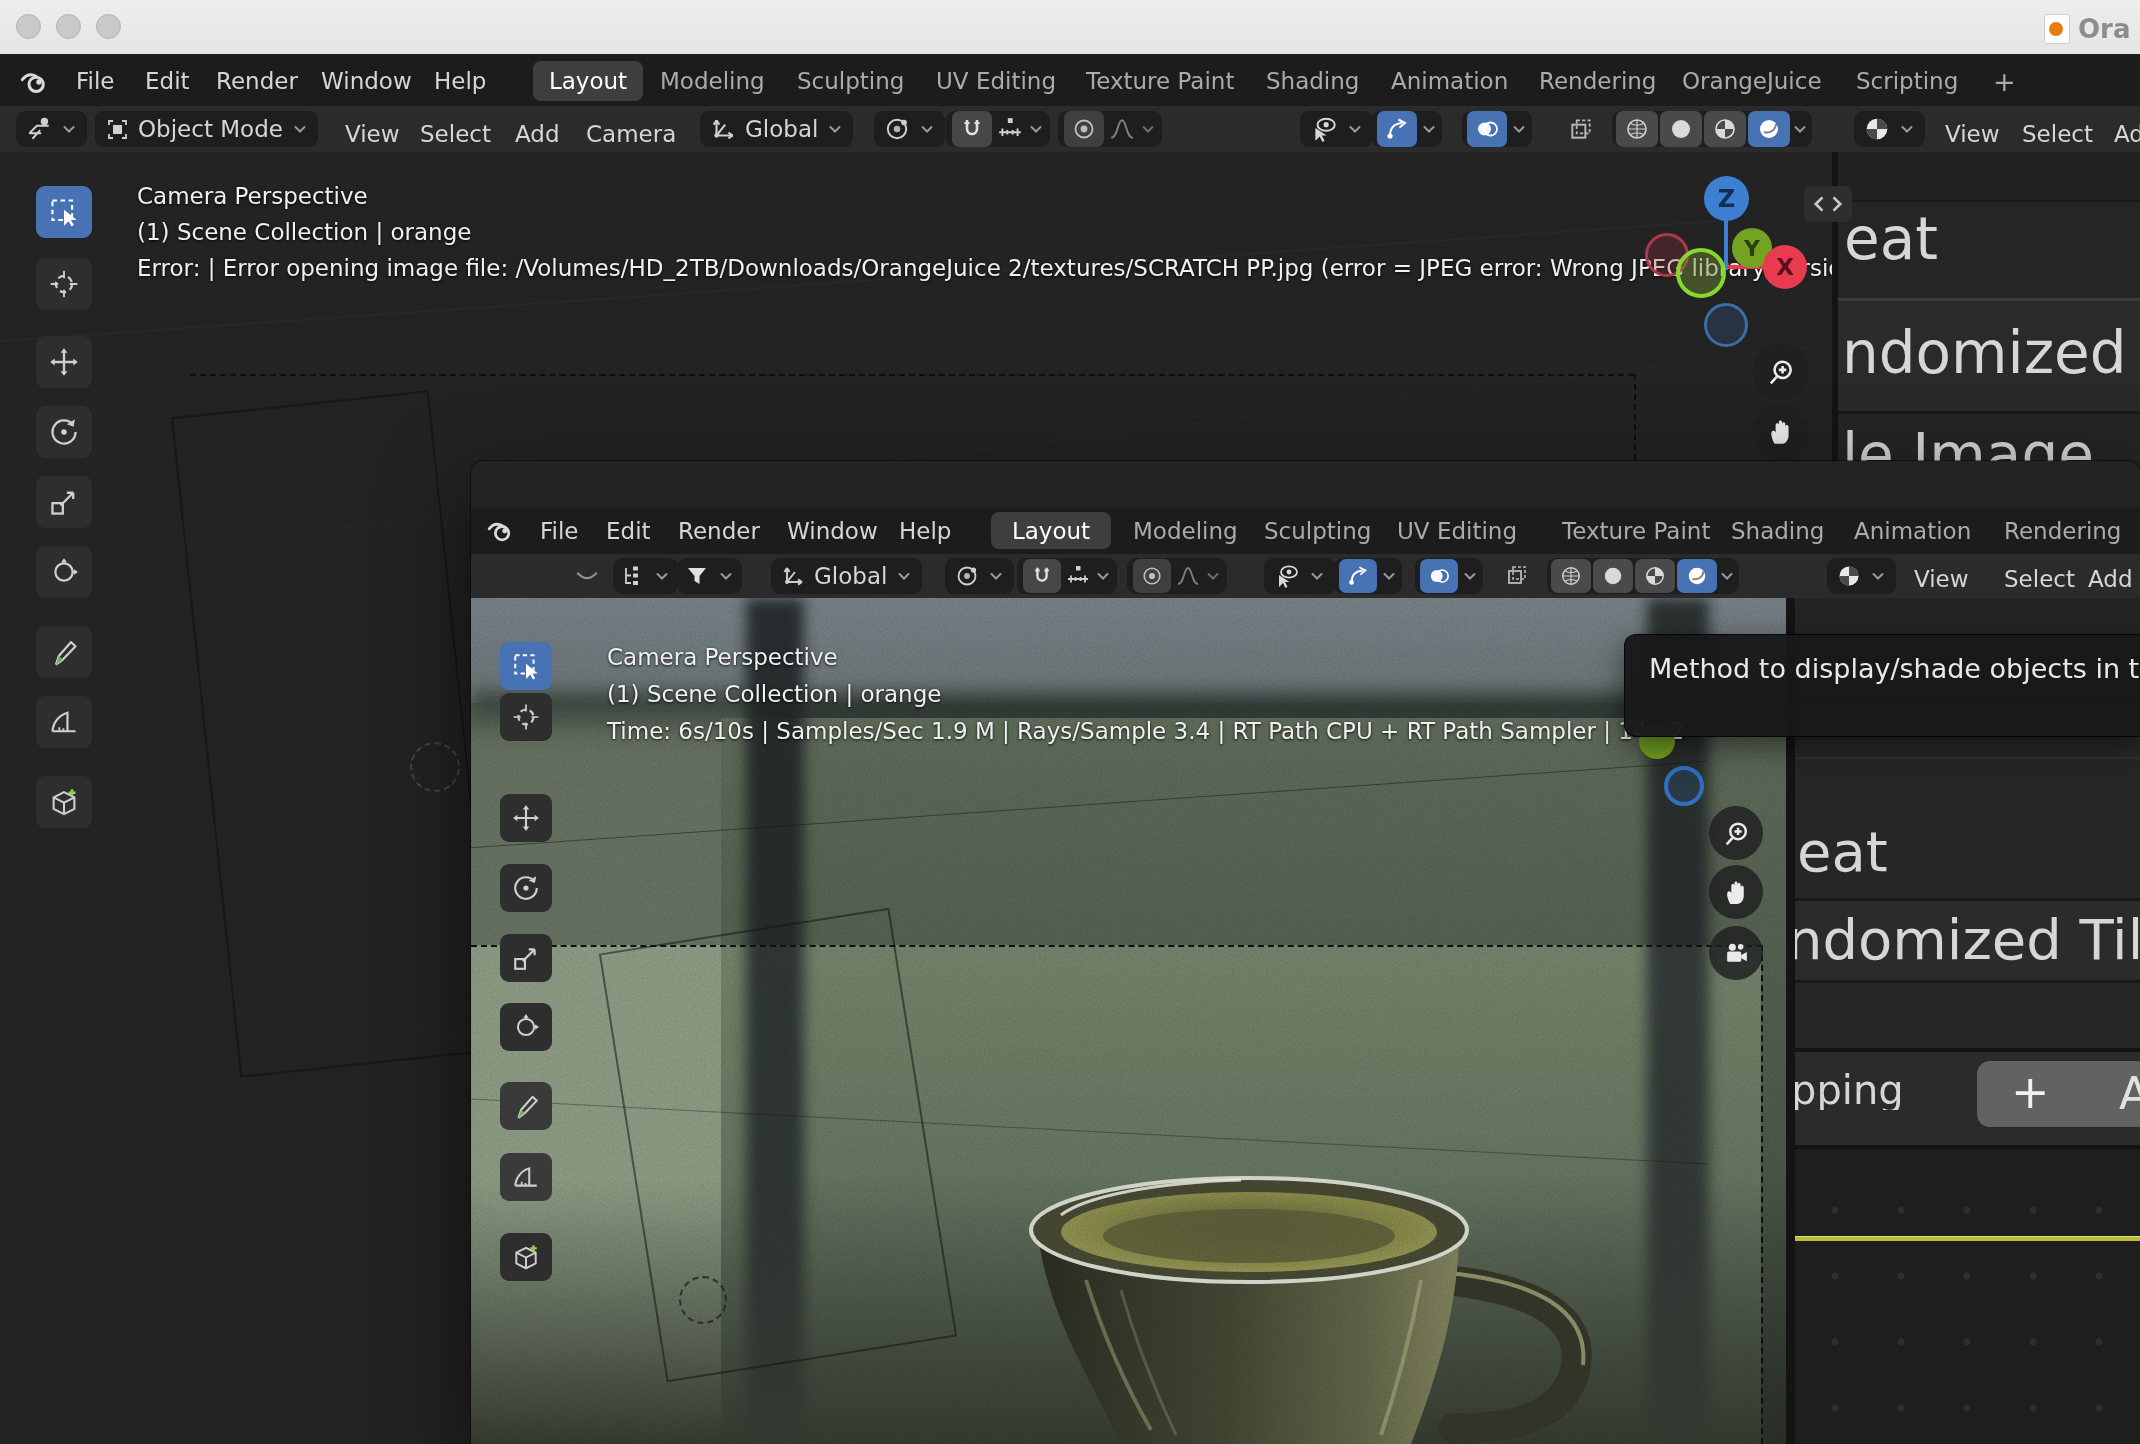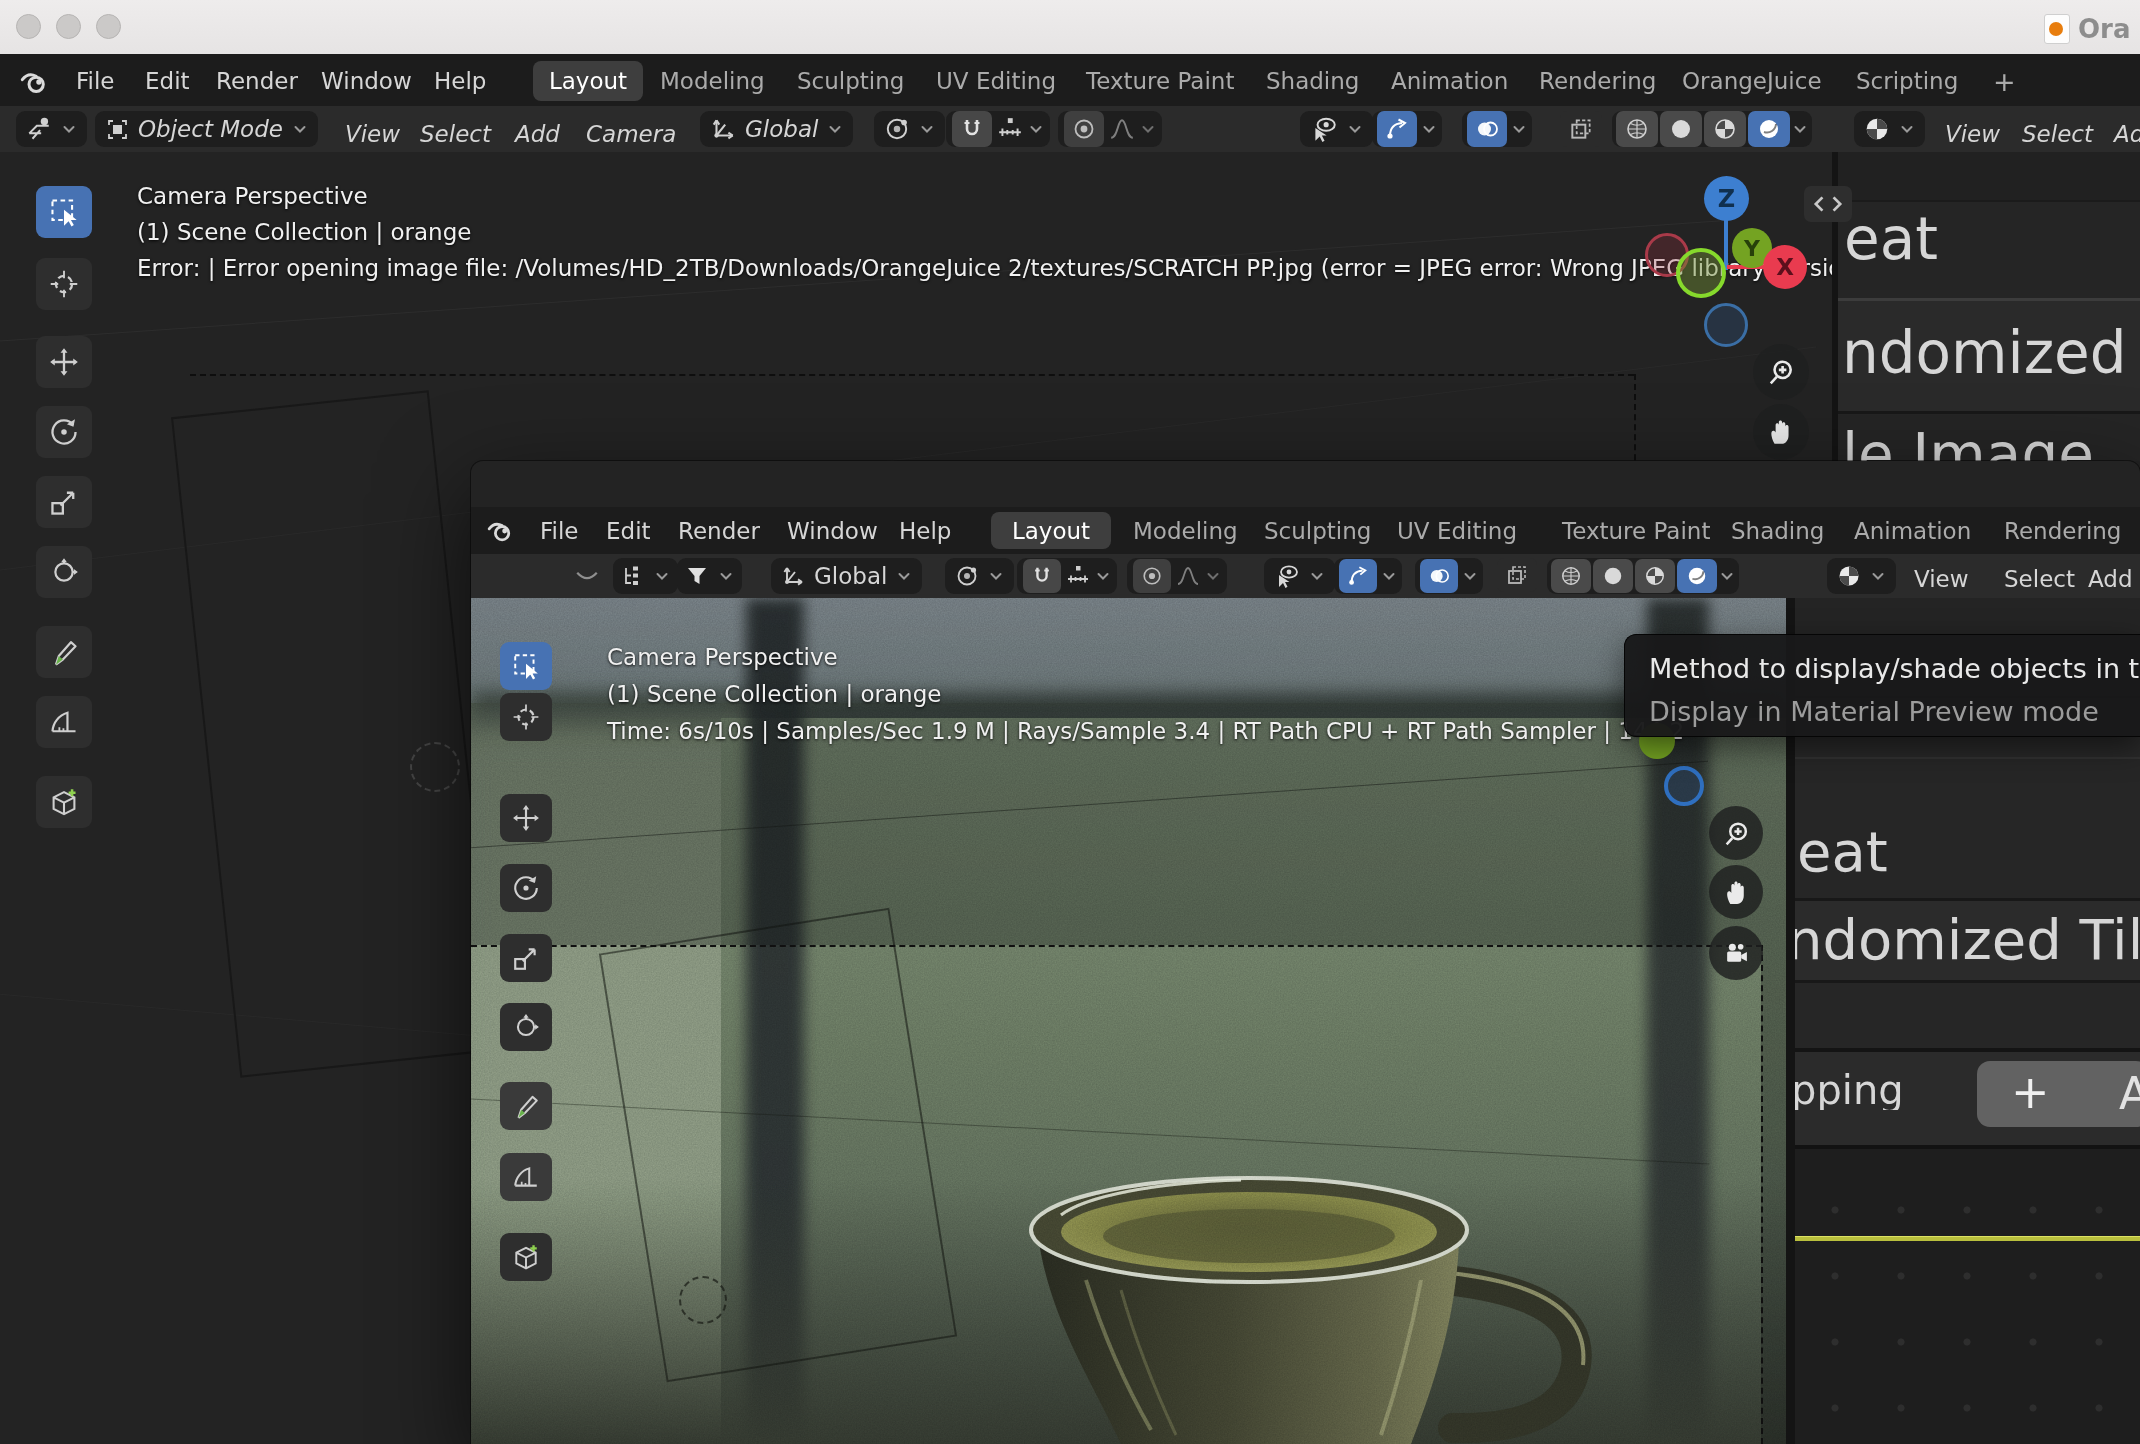--- a/index.html
+++ b/index.html
@@ -233,21 +233,21 @@
     <span class="abs tab" style="left:936px;top:16px;">UV Editing</span>
     <span class="abs tab" style="left:1086px;top:16px;">Texture Paint</span>
     <span class="abs tab" style="left:1266px;top:16px;">Shading</span>
     <span class="abs tab" style="left:1391px;top:16px;">Animation</span>
     <span class="abs tab" style="left:1539px;top:16px;">Rendering</span>
     <span class="abs tab" style="left:1682px;top:16px;">OrangeJuice</span>
     <span class="abs tab" style="left:1856px;top:16px;">Scripting</span>
     <span class="abs tab" style="left:1993px;top:14px;font-size:27px;">+</span>
   </div>
 
-  <div class="abs toolbar" style="left:0;top:106px;width:2140px;height:46px;font-style:italic;">
+  <div class="abs toolbar" style="left:0;top:106px;width:2140px;height:46px;">
     <div class="abs grp" style="left:16px;top:5px;">
       <svg class="ic" width="26" height="26" style="color:#d0d0d0;">
           <use href="#i-editor3d"></use>
         </svg>
       <svg class="ic caret" style="color:#9a9a9a;">
           <use href="#i-caret"></use>
         </svg>
     </div>
     <div class="abs grp" style="left:95px;top:5px;">
       <svg class="ic" width="24" height="24" style="color:#d0d0d0;">
@@ -781,15 +781,14 @@
     </div>
     <div class="abs divider" style="left:0;top:547px;width:345px;height:4px;background:#121212;"></div>
 
     <div class="abs node-dots" style="left:0;top:551px;width:345px;height:295px;">
       <div class="abs" style="left:0;top:88px;width:345px;height:4px;background:#b9bf3d;box-shadow:0 -1px 0 #dde263;"></div>
     </div>
   </div>
 
   <div class="abs tooltip" style="left:1153px;top:173px;width:516px;height:103px;">
     <div class="tt-body nowrap">Method to display/shade objects in the 3D Vie</div>
-    <div class="tt-value nowrap">Display in Material Preview mode</div>
   </div>
 </div>
 
 </body></html>

